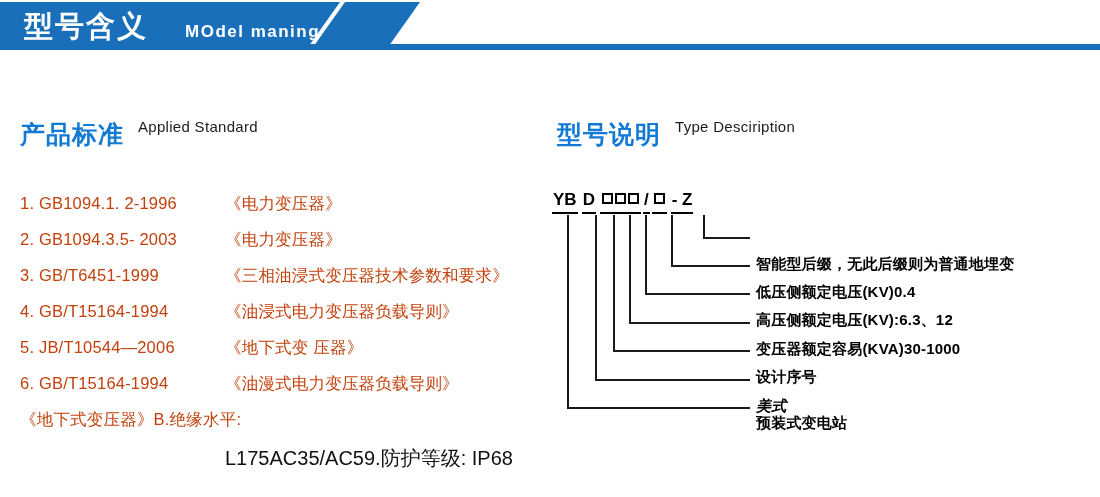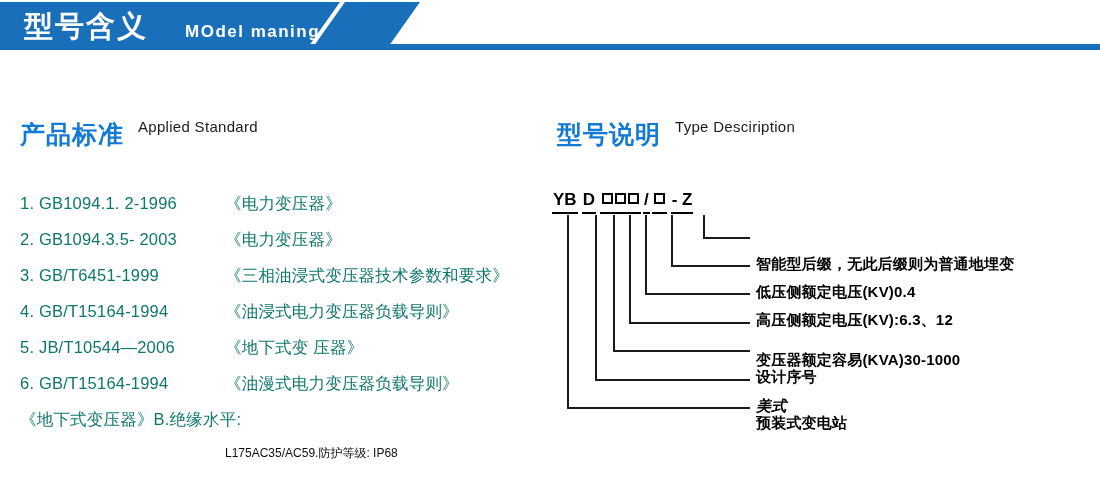--- a/index.html
+++ b/index.html
@@ -88,35 +88,35 @@
   .std-list {
     position: absolute;
     left: 20px; top: 193px;
     width: 530px;
   }
   .std-row {
     display: flex;
     align-items: baseline;
     height: 36px;
     font-size: 16.5px;
-    color: #0f766e;
+    color: #c2410c;
     white-space: nowrap;
   }
   .std-code {
     display: inline-block;
     width: 205px;
     flex: 0 0 205px;
     letter-spacing: 0.2px;
   }
   .std-name { letter-spacing: 0.2px; }
   .std-cont {
     display: flex;
     height: 36px;
     align-items: baseline;
-    font-size: 12px;
+    font-size: 20px;
     color: #111111;
     white-space: nowrap;
     padding-left: 205px;
   }
 
   
   .model {
     position: absolute;
     left: 552px; top: 190px;
     width: 548px; height: 250px;
@@ -240,17 +240,17 @@
 
       <path d="M44 36 L44 190 L198 190"></path>
 
       <path d="M16 36 L16 218 L198 218"></path>
     </g>
   </svg>
 
   <div class="lbl" style="left:204px; top:41px;">智能型后缀，无此后缀则为普通地埋变</div>
   <div class="lbl" style="left:204px; top:69px;">低压侧额定电压(KV)0.4</div>
   <div class="lbl" style="left:204px; top:97px;">高压侧额定电压(KV):6.3、12</div>
-  <div class="lbl" style="left:204px; top:137px;">变压器额定容易(KVA)30-1000</div>
+  <div class="lbl" style="left:204px; top:126px;">变压器额定容易(KVA)30-1000</div>
   <div class="lbl" style="left:204px; top:154px;">设计序号</div>
   <div class="lbl" style="left:204px; top:183px;font-style:italic;">美式</div>
   <div class="lbl" style="left:204px; top:200px;">预装式变电站</div>
 </div>
 
 </body></html>

